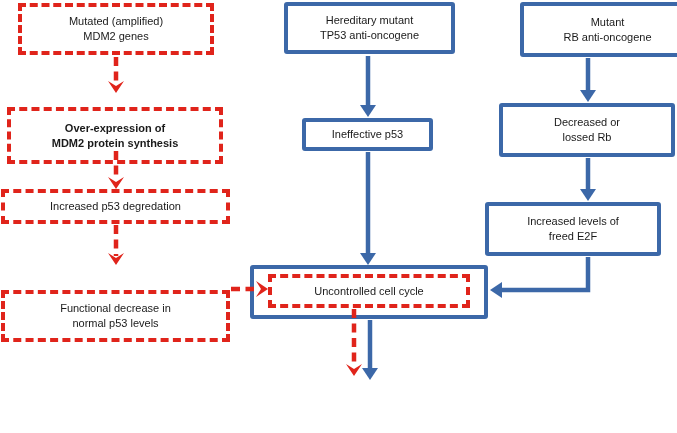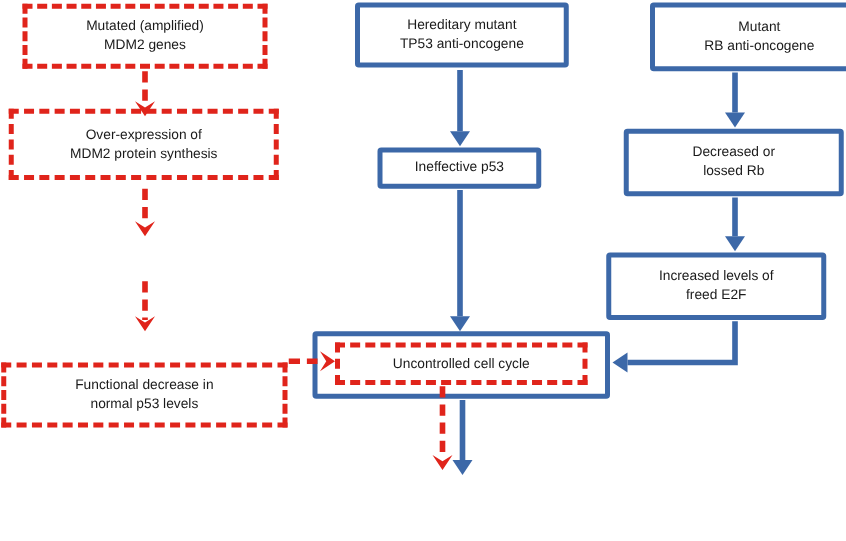--- a/index.html
+++ b/index.html
@@ -63,21 +63,21 @@
     top: 0;
     pointer-events: none;
   }
   .edge-blue { stroke: var(--blue, #3c68a8); stroke-width: 4.5; fill: none; }
   .head-blue { fill: var(--blue, #3c68a8); stroke: none; }
   .edge-red  { stroke: var(--red, #e0241b); stroke-width: 4.5; fill: none; stroke-dasharray: 9 5.5; }
   .head-red  { fill: var(--red, #e0241b); stroke: none; }
 
   
   #n-mdm2-genes        { left: 18px;  top: 3px;   width: 196px; height: 52px; }
-  #n-mdm2-overexp      { left: 7px;   top: 87px;  width: 216px; height: 57px; }
+  #n-mdm2-overexp      { left: 7px;   top: 107px;  width: 216px; height: 57px; font-weight: bold; }
   #n-p53-degradation   { left: 1px;   top: 189px; width: 229px; height: 35px; }
   #n-p53-func-decrease { left: 1px;   top: 266px; width: 229px; height: 52px; margin-top: 24px; }
   #n-tp53-mutant       { left: 284px; top: 2px;   width: 171px; height: 52px; }
   #n-ineffective-p53   { left: 302px; top: 118px; width: 131px; height: 33px; }
   #n-uncontrolled      { left: 250px; top: 265px; width: 238px; height: 54px; padding: 0; }
   #n-predisposition    { left: 273px; top: 380px; width: 193px; height: 52px; }
   #n-rb-mutant         { left: 520px; top: 2px;   width: 175px; height: 55px; }
   #n-rb-loss           { left: 499px; top: 103px; width: 176px; height: 54px; }
   #n-e2f-increase      { left: 485px; top: 202px; width: 176px; height: 54px; }
 </style>
@@ -86,20 +86,23 @@
 
 <div class="canvas">
 
   <div class="node red-dashed" id="n-mdm2-genes">
     <span class="label">Mutated (amplified)
 MDM2 genes</span>
   </div>
   <div class="node red-dashed" id="n-mdm2-overexp">
     <span class="label">Over-expression of
 MDM2 protein synthesis</span>
+  </div>
+  <div class="node red-dashed" id="n-p53-degradation">
+    <span class="label">Increased p53 degredation</span>
   </div>
   <div class="node red-dashed" id="n-p53-func-decrease">
     <span class="label">Functional decrease in
 normal p53 levels</span>
   </div>
 
   <div class="node blue-solid" id="n-tp53-mutant">
     <span class="label">Hereditary mutant
 TP53 anti-oncogene</span>
   </div>

